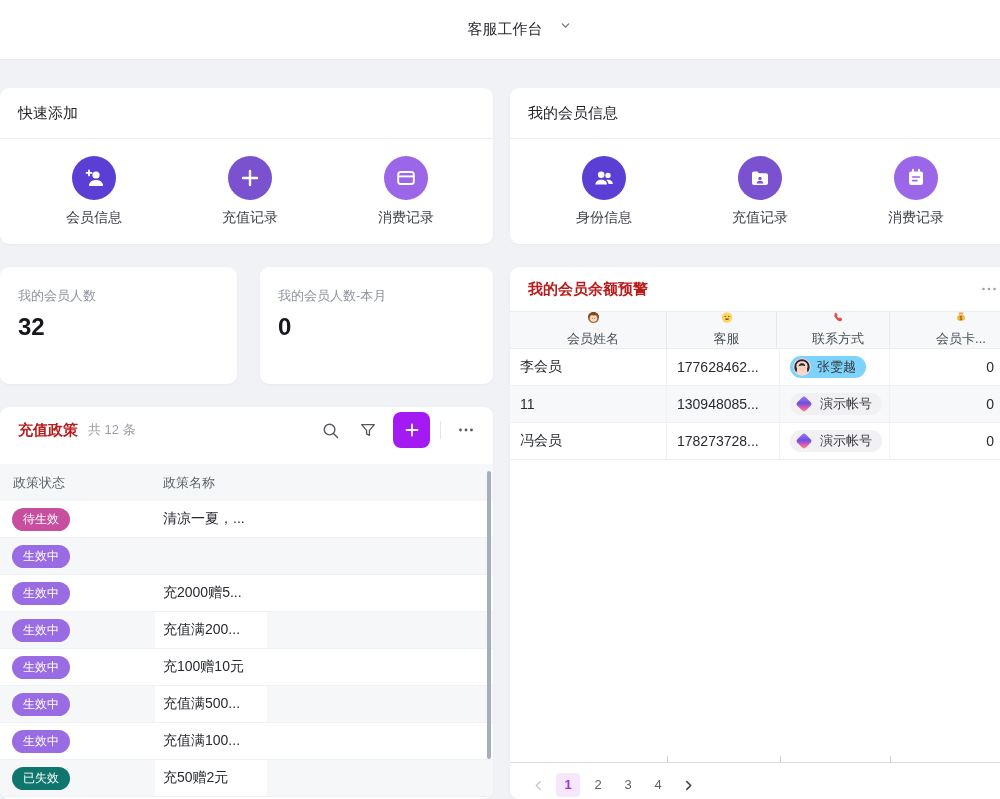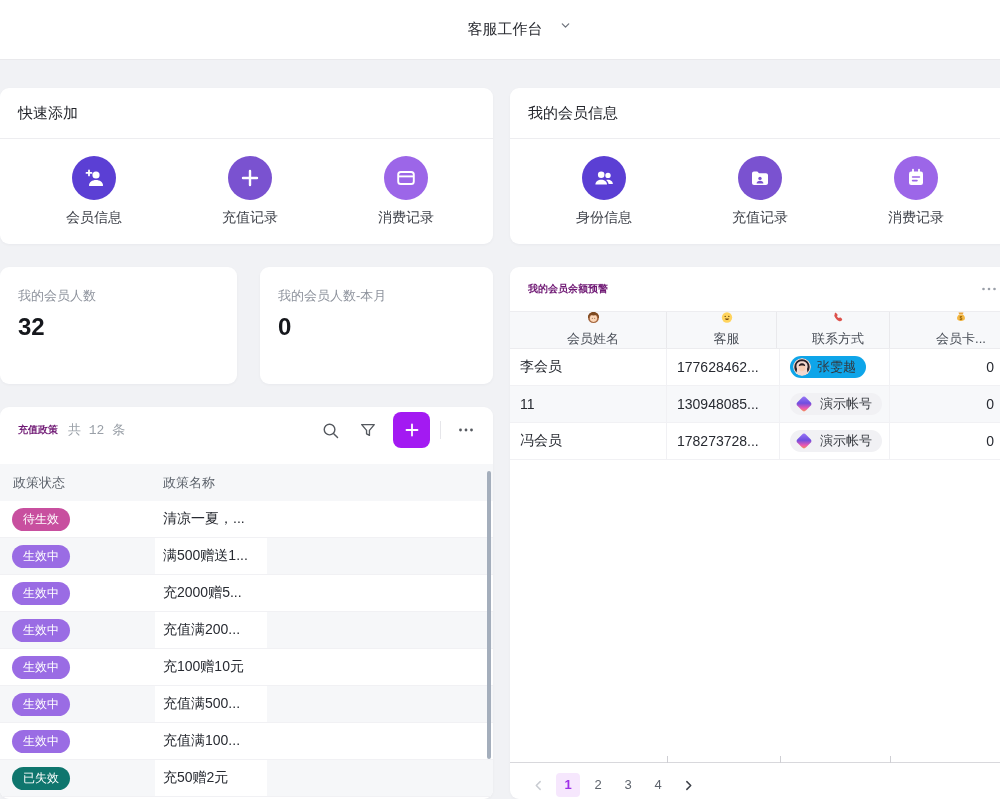--- a/index.html
+++ b/index.html
@@ -25,22 +25,22 @@
   .qlabel { margin-top:9px; font-size:14px; color:#3f424a; }
 
   
   .stat1 { left:0; top:267px; width:237px; height:117px; }
   .stat2 { left:260px; top:267px; width:233px; height:117px; }
   .stat-label { font-size:13px; color:#8e939d; margin:20px 0 0 18px; }
   .stat-value { font-size:24px; font-weight:bold; color:#15171c; margin:8px 0 0 18px; }
 
   
   .policy-card { left:0; top:407px; width:493px; height:392px; overflow:hidden; }
-  .policy-head { height:46px; display:flex; align-items:center; padding:0 12px 0 18px;font-family:Liberation Mono, monospace; }
-  .policy-title { font-size:10px; font-weight:bold; color:#701a75; }
+  .policy-head { height:46px; display:flex; align-items:center; padding:0 12px 0 18px; }
+  .policy-title { font-size:15px; font-weight:bold; color:#b91c1c; }
   .policy-count { font-size:13px; color:#9aa0a8; margin-left:10px; }
   .tools { margin-left:auto; display:flex; align-items:center; }
   .tool-btn { width:30px; height:30px; display:flex; align-items:center; justify-content:center; cursor:pointer; }
   .tool-btn + .tool-btn { margin-left:8px; }
   .add-btn { width:37px; height:36px; border-radius:8px; display:flex; align-items:center; justify-content:center; cursor:pointer; margin-left:10px; border:none; }
   .tool-divider { width:1px; height:18px; background:#e6e6ea; margin:0 10px; }
 
   .ptable { margin-top:11px; }
   .ptable-head { height:37px; background:#f6f7f9; display:flex; align-items:center; font-size:13px; color:#5c626b; }
   .ph-status { width:155px; padding-left:13px; }
@@ -60,21 +60,21 @@
   .more-dots { margin-left:auto; cursor:pointer; display:flex; align-items:center; }
   .btable-head { height:37px; background:#f7f8fa; display:flex; align-items:center; font-size:13px; color:#4a4f58; border-bottom:1px solid #ececef; }
   .bhcell { height:100%; display:flex; align-items:center; gap:7px; padding-left:10px; border-right:1px solid #e9e9ec;flex-direction:column; }
   .bhcell:last-child { border-right:none; }
   .c1 { width:157px; } .c2 { width:113px; } .c3 { width:110px; } .c4 { width:132px; }
   .brow { height:37px; display:flex; align-items:center; font-size:14px; color:#272a31; border-bottom:1px solid #f1f1f4; background:#fff; cursor:pointer; }
   .brow.alt { background:#f7f8fa; }
   .bcell { height:100%; display:flex; align-items:center; padding-left:10px; border-right:1px solid #f1f1f4; }
   .bcell.c4 { justify-content:flex-end; padding-right:28px; border-right:none; }
   .pill { display:inline-flex; align-items:center; gap:6px; padding:2px 10px 2px 3px; border-radius:13px; background:#f1f1f4; }
-  .pill.pink { background:#0ea5e9; }
+  .pill.pink { background:#7dd3fc; }
   .pill-label { font-size:13px; color:#33363c; white-space:nowrap; }
   .pavatar { width:18px; height:18px; border-radius:50%; flex:none; }
   .mlogo { width:12px; height:12px; border-radius:3px; transform:rotate(45deg); margin:3px 4px 3px 5px; flex:none;
     background:linear-gradient(135deg,#9d7bf8 0%,#6f4fe0 45%,#e958b2 75%,#f7a23b 100%); }
 
   .table-bottom { position:absolute; left:0; top:495px; width:512px; border-top:1px solid #d8d8dc; }
   .tick { position:absolute; top:-7px; width:1px; height:7px; background:#cfcfd4; }
 
   .pagination { position:absolute; left:16px; top:506px; display:flex; align-items:center; gap:6px; }
   .page { min-width:24px; height:24px; line-height:24px; text-align:center; font-size:13px; color:#5d636c; border-radius:4px; cursor:pointer; padding:0 4px; }
@@ -217,21 +217,20 @@
           <div class="pcell-status">
             <span class="badge" style="background: rgb(200, 79, 159);">待生效</span>
           </div>
           <div class="pcell-name">清凉一夏，...</div>
           <div class="pcell-fill"></div>
         </div>
         <div class="prow alt">
           <div class="pcell-status">
             <span class="badge" style="background: rgb(154, 108, 228);">生效中</span>
           </div>
-          <div class="pcell-name">满500赠送1...</div>
           <div class="pcell-fill"></div>
         </div>
         <div class="prow">
           <div class="pcell-status">
             <span class="badge" style="background: rgb(154, 108, 228);">生效中</span>
           </div>
           <div class="pcell-name">充2000赠5...</div>
           <div class="pcell-fill"></div>
         </div>
         <div class="prow alt">

